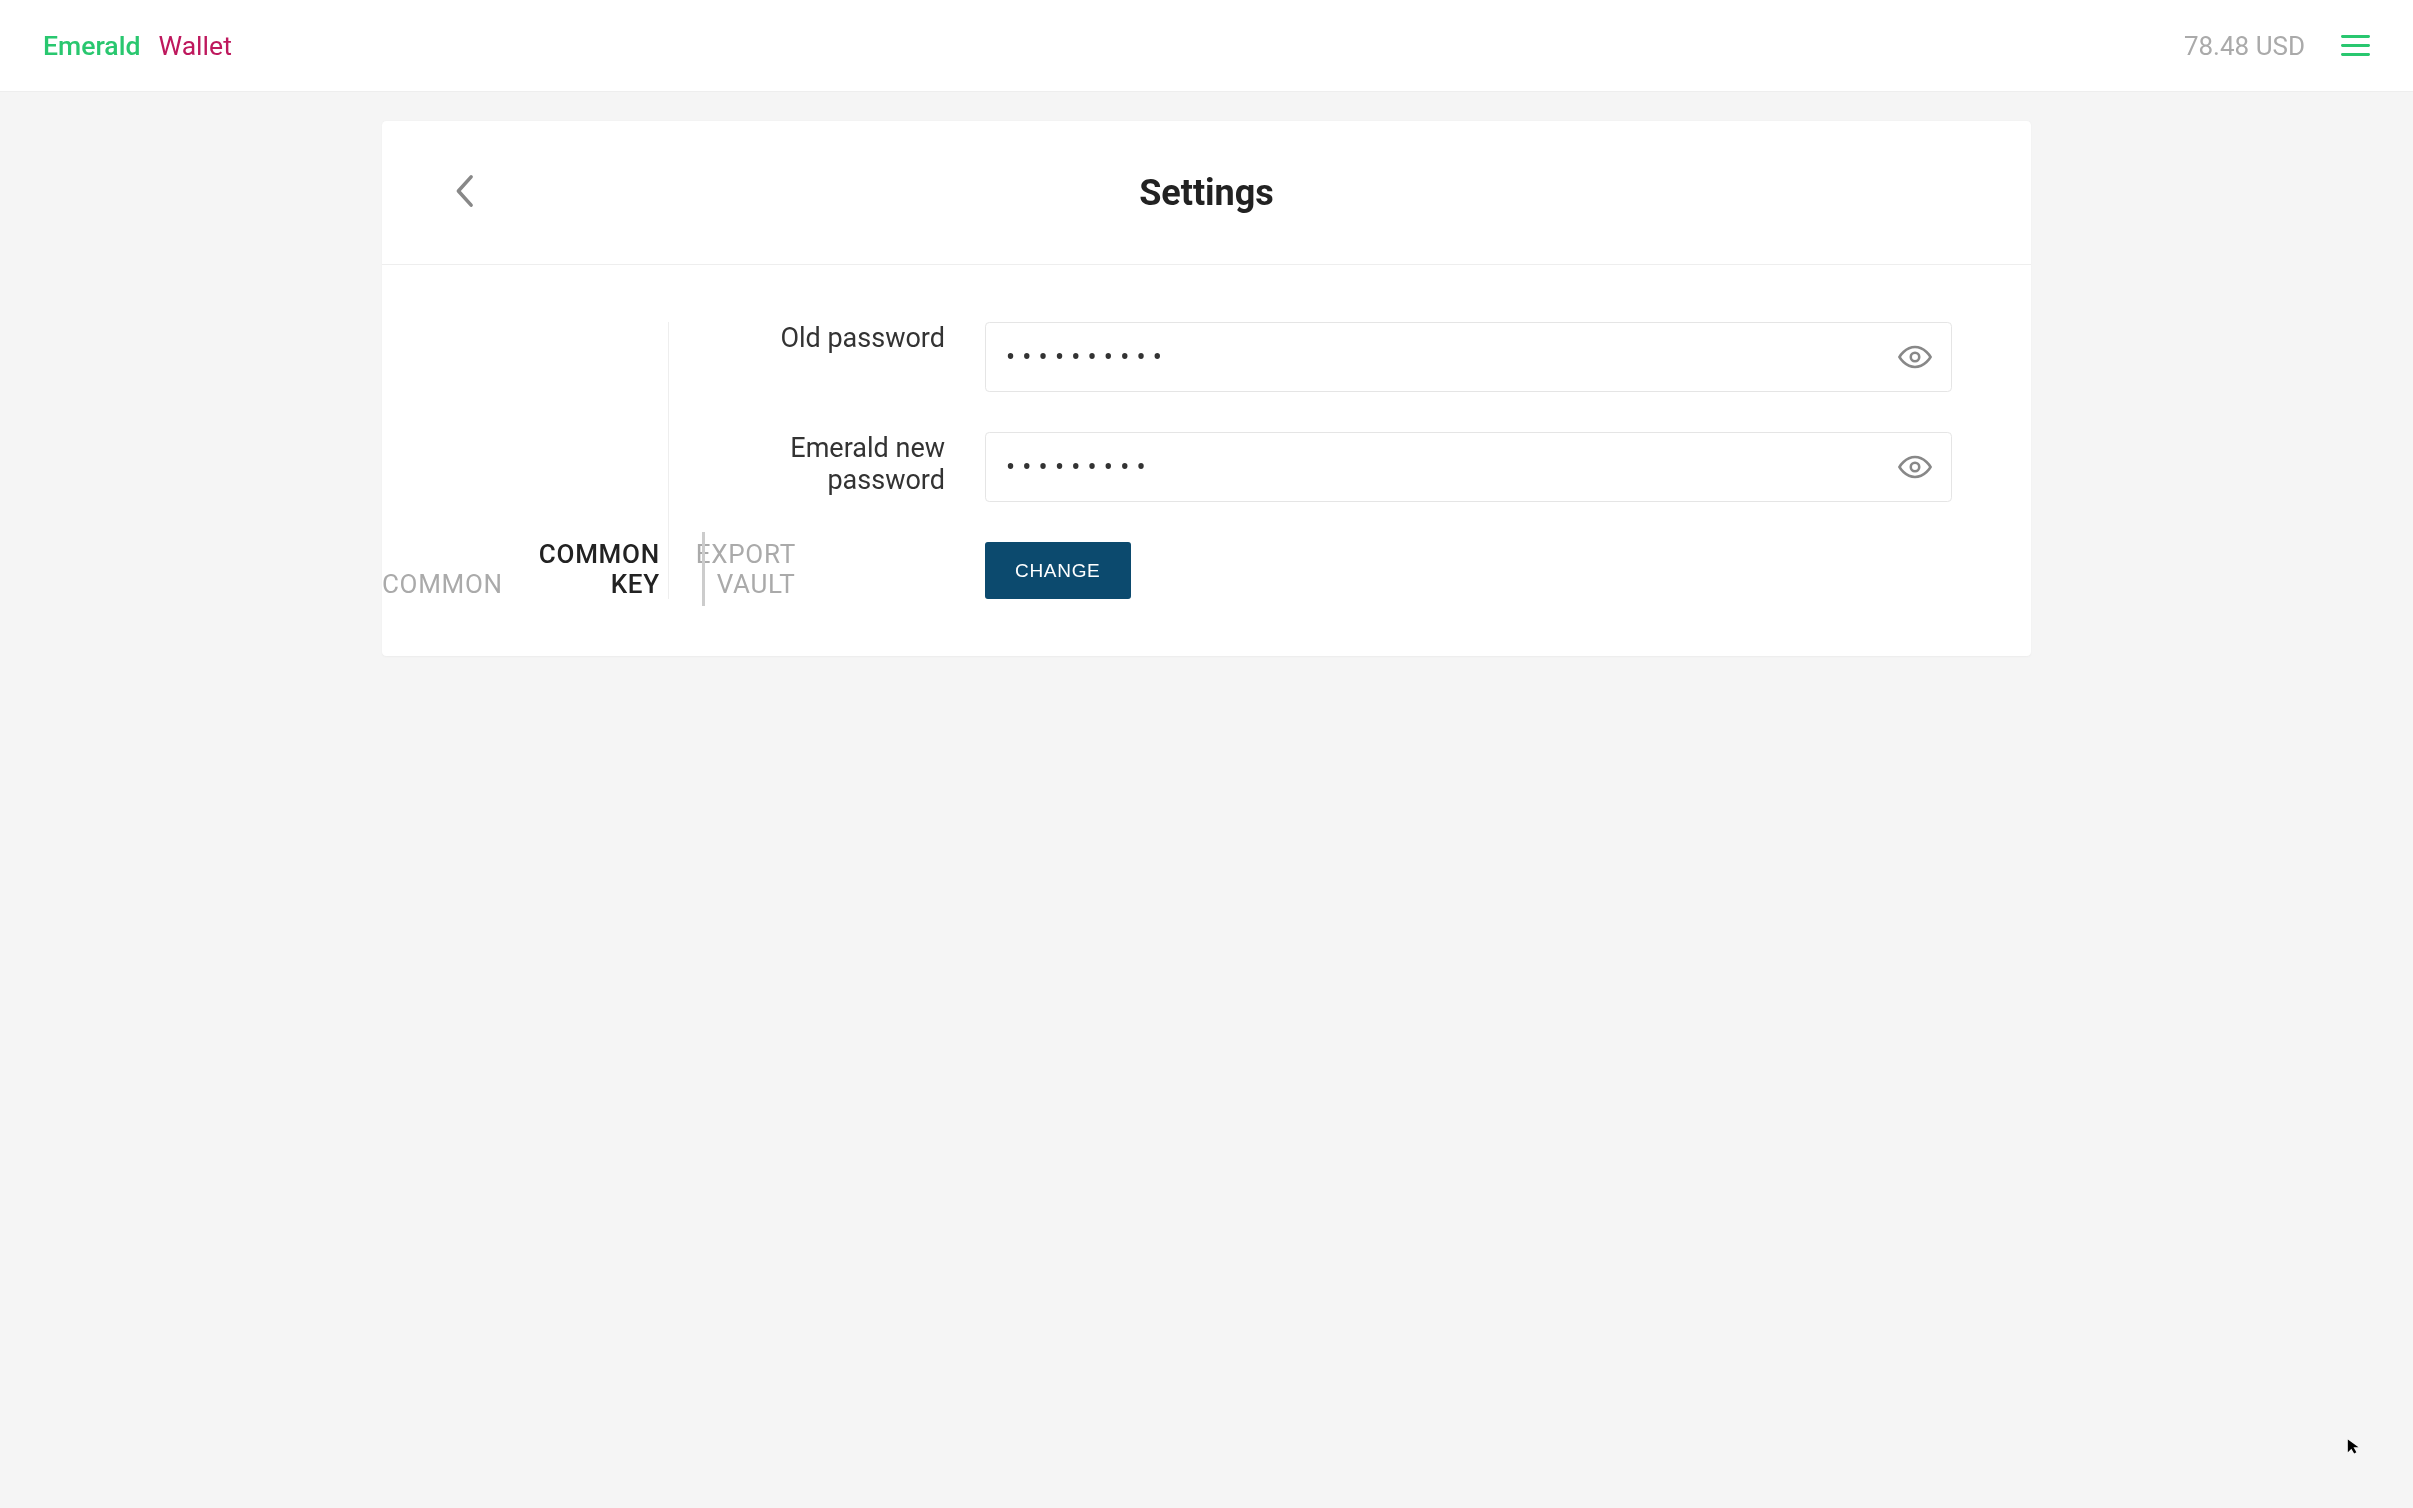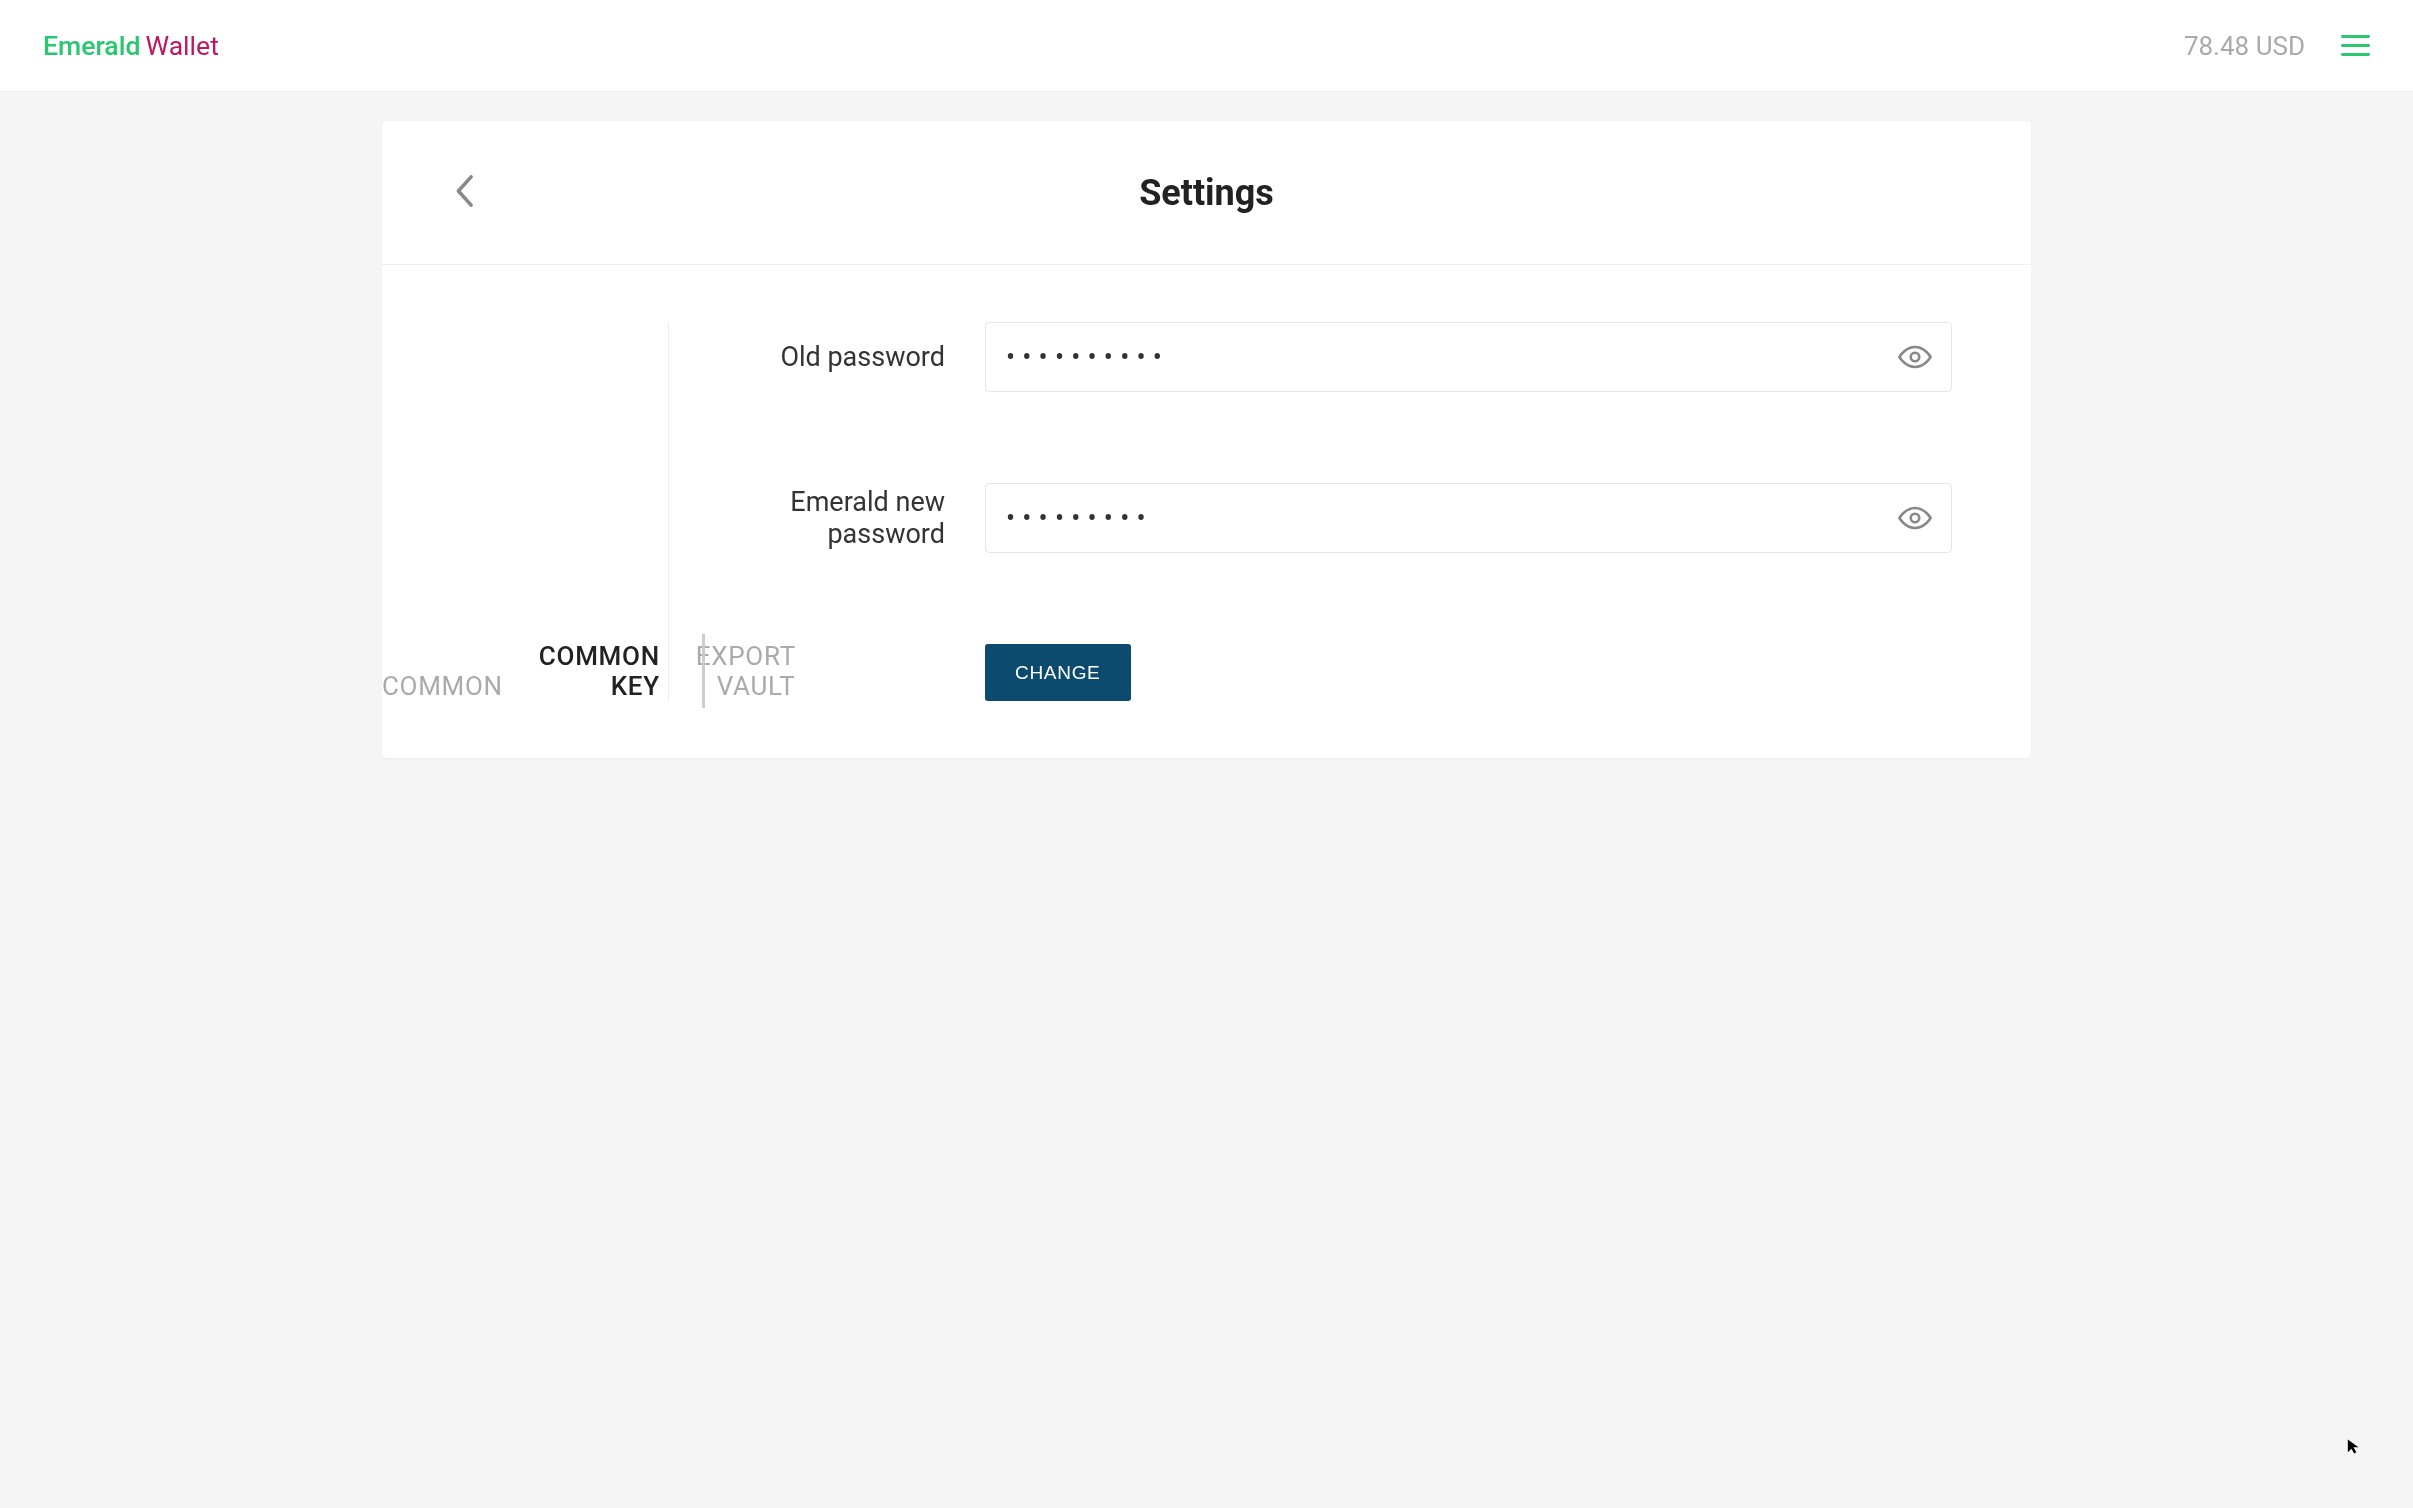--- a/index.html
+++ b/index.html
@@ -22,21 +22,21 @@
       display: flex;
       align-items: center;
       justify-content: space-between;
       padding: 0 43px;
       border-bottom: 0.7px solid #eeeeee;
     }
 
     .logo {
       font-size: 26.6px;
       display: flex;
-      gap: 5px;
+      gap: 18px;
     }
 
     .logo-primary {
       color: #29c76f;
       font-weight: 500;
     }
 
     .logo-secondary {
       color: #be185d;
       font-weight: 400;
@@ -155,22 +155,21 @@
     }
 
     .form-area {
       flex: 1;
       padding-left: 57px;
       padding-right: 79px;
     }
 
     .form-row {
       display: flex;
-      align-items: center;
-      margin-bottom: 91px;
+      margin-bottom: 40px;
     }
 
     .form-label {
       width: 259px;
       font-size: 27px;
       color: #333333;
       text-align: right;
       padding-right: 40px;
     }
 

